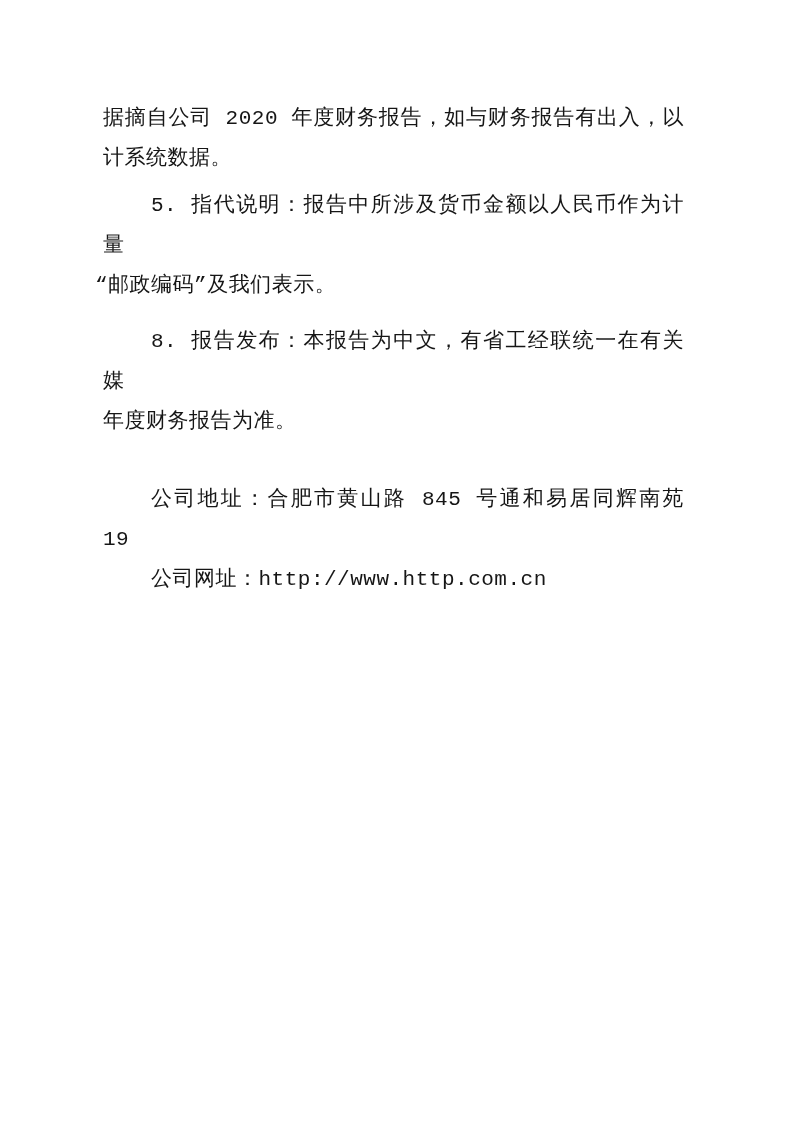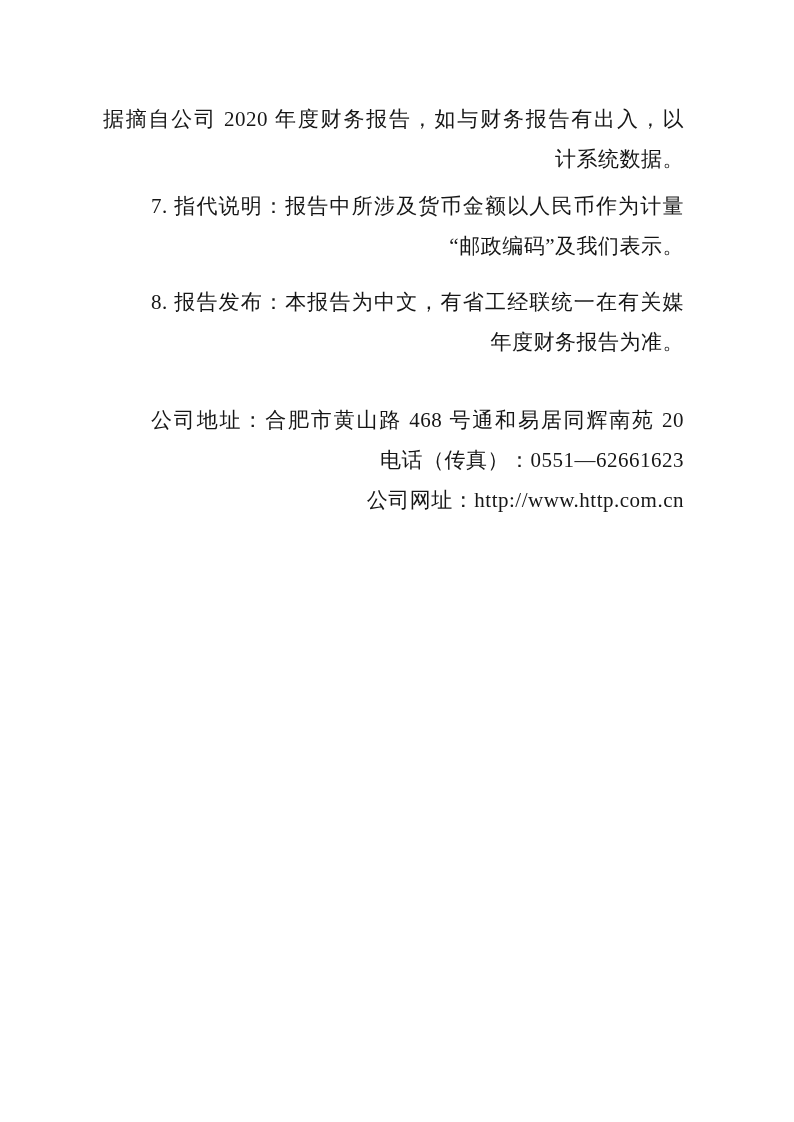--- a/index.html
+++ b/index.html
@@ -6,35 +6,35 @@
     margin: 0;
     padding: 0;
     background: #ffffff;
   }
   .page {
     position: relative;
     width: 794px;
     height: 829px;
     background: #ffffff;
     overflow: hidden;
-    font-family: Liberation Serif, serif;
+    font-family: Liberation Mono, monospace;
     color: #161616;
   }
   .doc {
     position: absolute;
     left: 103px;
     top: 99px;
     width: 581px;
     font-size: 21px;
     line-height: 40px;
     letter-spacing: 0.5px;
   }
   .line {
     margin: 0;
-    text-align: right;
+    text-align: left;
   }
   
   .jf {
     text-align: justify;
     text-align-last: justify;
   }
   
   .ind { text-indent: 48px; }
   
   .hang { text-indent: -8px; }
@@ -60,37 +60,34 @@
 <div class="page">
 
   <div class="doc">
 
     <div>
       <p class="line jf">据摘自公司 2020 年度财务报告，如与财务报告有出入，以</p>
       <p class="line">计系统数据。</p>
     </div>
 
     <div class="gap7">
-      <p class="line jf ind">7. 指代说明：报告中所涉及货币金额以人民币作为计量</p>
+      <p class="line jf ind">5. 指代说明：报告中所涉及货币金额以人民币作为计量</p>
       <p class="line hang">“邮政编码”及我们表示。</p>
     </div>
 
     <div class="gap4">
       <p class="line jf ind">8. 报告发布：本报告为中文，有省工经联统一在有关媒</p>
       <p class="line">年度财务报告为准。</p>
     </div>
 
     <div class="gap38">
-      <p class="line jf ind">公司地址：合肥市黄山路 468 号通和易居同辉南苑 20</p>
+      <p class="line jf ind">公司地址：合肥市黄山路 845 号通和易居同辉南苑 19</p>
     </div>
 
 
-    <div>
-      <p class="line ind">电话（传真）：0551—62661623</p>
-    </div>
 
     <div>
       <p class="line ind">公司网址：http://www.http.com.cn</p>
     </div>
 
   </div>
 
   <div class="page-number">3</div>
 
 </div>

